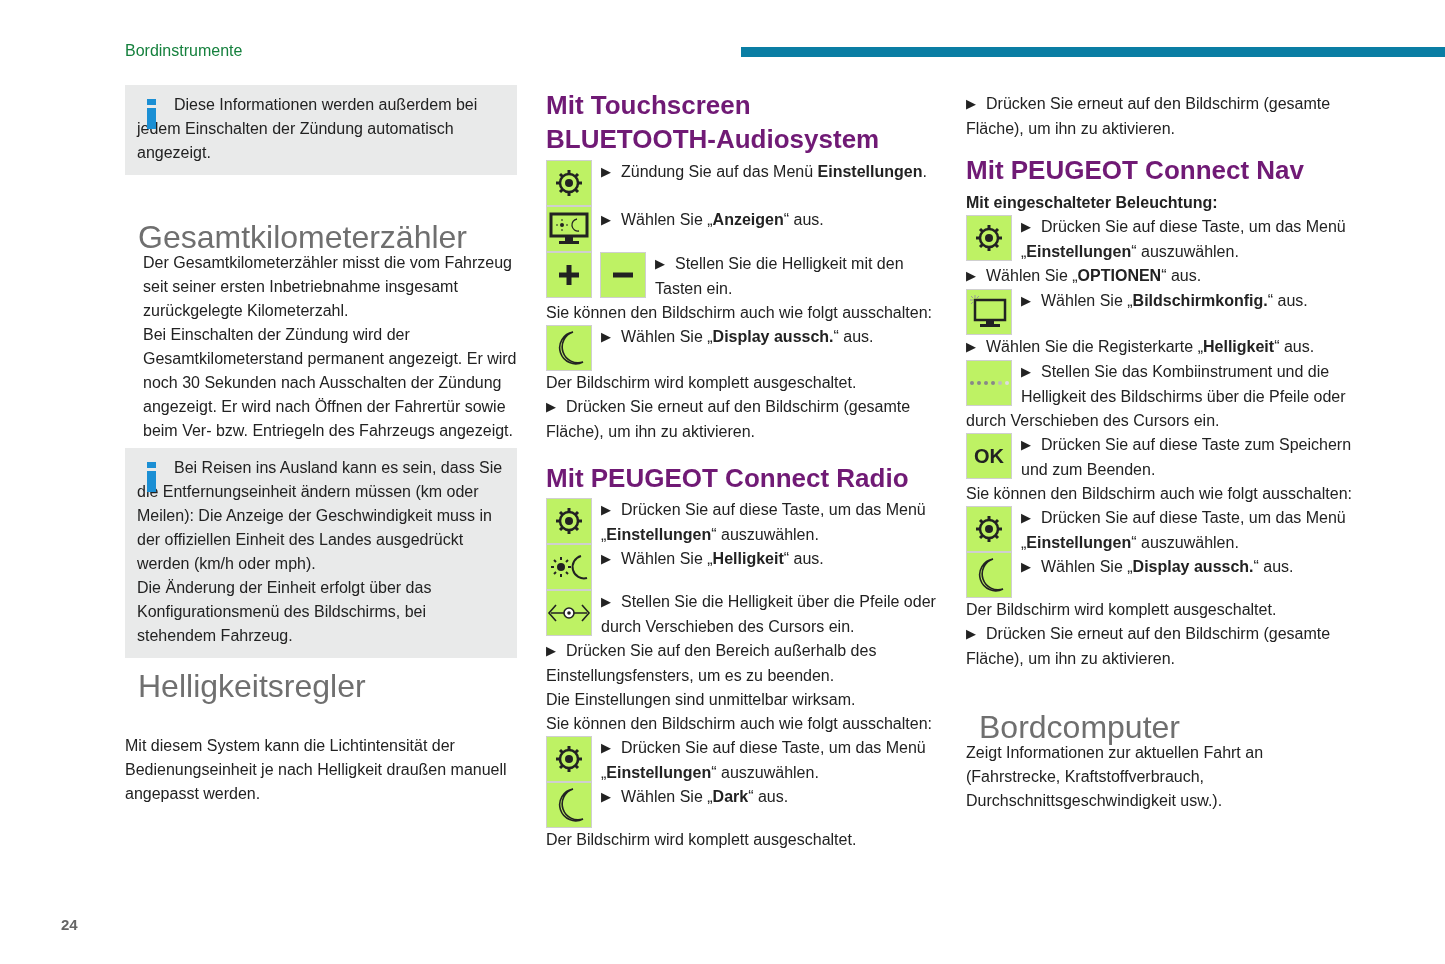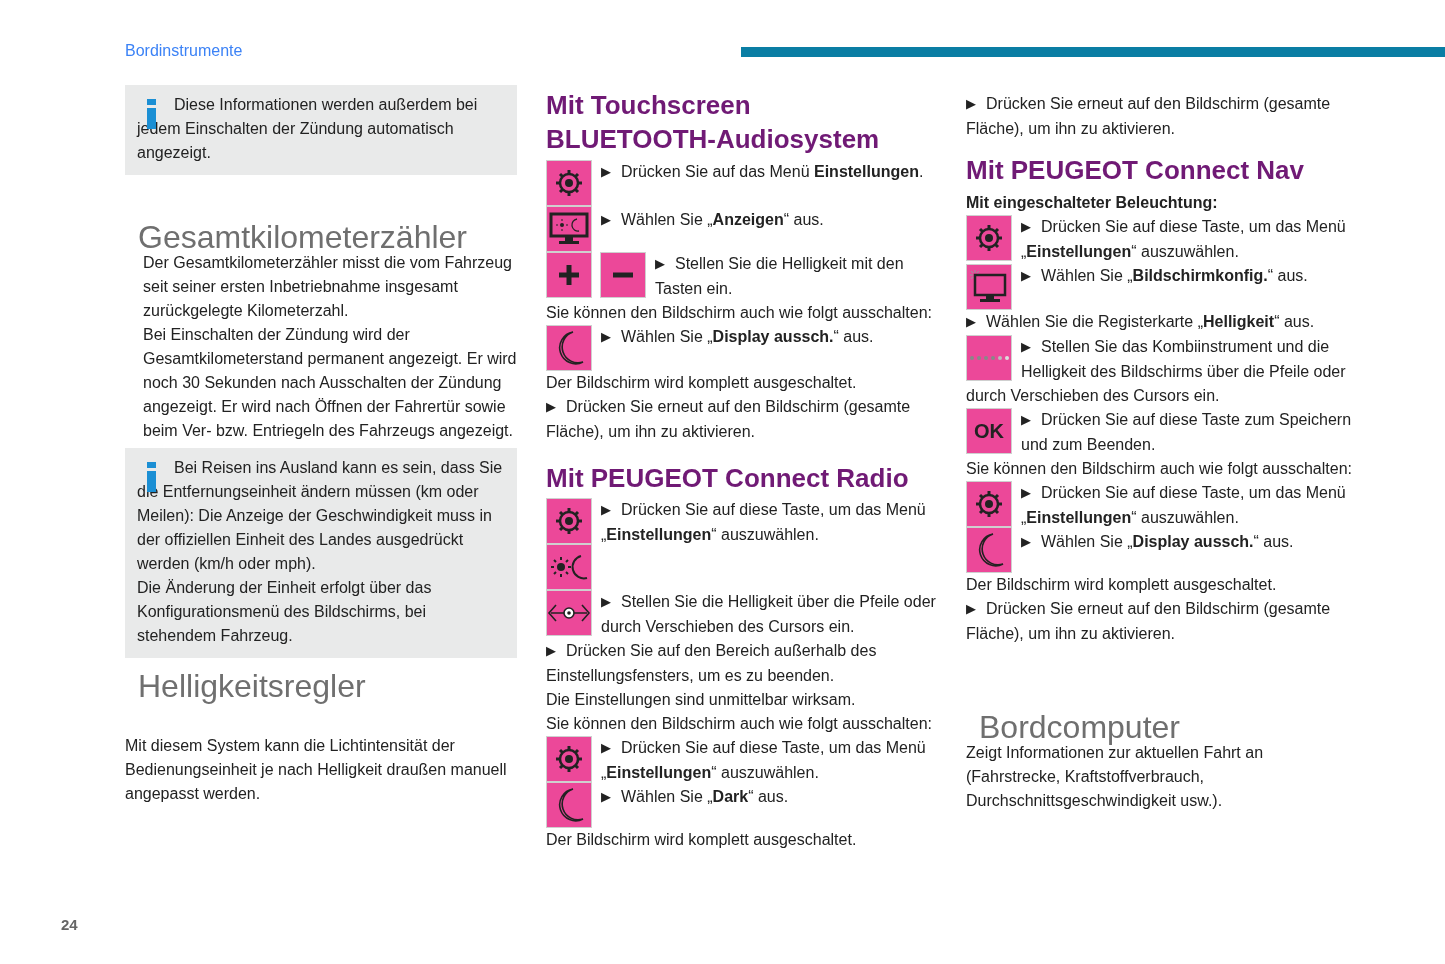--- a/index.html
+++ b/index.html
@@ -1,34 +1,34 @@
 <!DOCTYPE html>
 <html><head>
 <meta charset="utf-8">
 <style>
   html,body{margin:0;padding:0;background:#fff;}
   body{width:1445px;height:964px;position:relative;overflow:hidden;font-family:"Liberation Sans",sans-serif;color:#222;}
-  .header-label{position:absolute;left:125px;top:42px;font-size:16px;color:#3b82f6;}
+  .header-label{position:absolute;left:125px;top:42px;font-size:16px;color:#15803d;}
   .header-bar{position:absolute;left:741px;top:47px;width:704px;height:10px;background:#0a7ea4;}
   .page-num{position:absolute;left:61px;top:916px;font-size:15px;font-weight:bold;color:#666;}
   .col{position:absolute;top:0;font-size:16px;line-height:24px;}
   .col1{left:125px;width:392px;}
   .col2{left:546px;width:392px;}
   .col3{left:966px;width:392px;}
   .infobox{background:#e9eaea;padding:8px 12px 10px 12px;position:relative;}
   .info-i{position:absolute;left:22px;top:14px;width:9px;height:30px;}
   .info-i .dot{position:absolute;left:0;top:0;width:9px;height:6px;background:#1b8fd4;}
   .info-i .bar{position:absolute;left:0;top:9px;width:9px;height:21px;background:#1b8fd4;}
   .indent-first{text-indent:37px;}
   h2.light{font-weight:normal;color:#6f6f6f;font-size:32px;line-height:40px;margin:13px;}
   h3.section{font-weight:bold;font-size:26px;line-height:34px;margin:0;color:#701a75;}
   p{margin:0;}
   .sub{font-weight:bold;}
   .step{display:flex;align-items:flex-start;}
-  .iconbox{width:46px;height:46px;border:1px solid #cfcfcf;box-sizing:border-box;display:flex;align-items:center;justify-content:center;flex-shrink:0;background:#ec4899;}
+  .iconbox{width:46px;height:46px;border:1px solid #cfcfcf;box-sizing:border-box;display:flex;align-items:center;justify-content:center;flex-shrink:0;background:#bef264;}
   .iconbox svg{display:block;}
   .iconstack{display:flex;flex-direction:column;}
   .steptext{padding-left:9px;}
   .arrow{display:inline-block;font-size:13px;margin-right:10px;position:relative;top:-1px;}
   b{font-weight:bold;}
   .ok{font-weight:bold;font-size:20px;}
 </style>
 </head>
 <body>
 
@@ -101,21 +101,21 @@
                 <line x1="13" y1="8" x2="13" y2="10"></line>
                 <line x1="13" y1="18" x2="13" y2="20"></line>
                 <line x1="7" y1="14" x2="9" y2="14"></line>
                 <line x1="17" y1="14" x2="19" y2="14"></line>
               </g>
               <path d="M28 8 A6 6 0 1 0 30 20 A5 5 0 0 1 28 8Z" fill="none" stroke="#222" stroke-width="1.3"></path>
             </svg>
         </div>
       </div>
       <div class="steptext" style="margin-top:0;">
-        <p style="height:48px;"><span class="arrow">▶</span><span>Drücken Sie auf das Menü </span><b>Einstellungen</b><span>.</span></p>
+        <p style="height:48px;"><span class="arrow">▶</span><span>Zündung Sie auf das Menü </span><b>Einstellungen</b><span>.</span></p>
         <p><span class="arrow">▶</span><span>Wählen Sie „</span><b>Anzeigen</b><span>“ aus.</span></p>
       </div>
     </div>
     <div class="step">
       <div class="iconbox">
           <svg width="22" height="22" viewBox="0 0 22 22">
             <rect x="8.5" y="1" width="5" height="20" fill="#222"></rect>
             <rect x="1" y="8.5" width="20" height="5" fill="#222"></rect>
           </svg>
         </div>
@@ -176,20 +176,21 @@
                 <line x1="17" y1="20" x2="19" y2="22"></line>
                 <line x1="19" y1="8" x2="17" y2="10"></line>
                 <line x1="5" y1="22" x2="7" y2="20"></line>
               </g>
               <path d="M32 4 A11 11 0 1 0 38 26 A9 9 0 0 1 32 4Z" fill="none" stroke="#222" stroke-width="2"></path>
             </svg>
         </div>
       </div>
       <div class="steptext">
         <p><span class="arrow">▶</span><span>Drücken Sie auf diese Taste, um das Menü „</span><b>Einstellungen</b><span>“ auszuwählen.</span></p>
+        <p><span class="arrow">▶</span><span>Wählen Sie „</span><b>Helligkeit</b><span>“ aus.</span></p>
       </div>
     </div>
     <div class="step">
       <div class="iconbox">
           <svg width="44" height="22" viewBox="0 0 44 22">
             <polyline points="9,3 2,11 9,19" fill="none" stroke="#222" stroke-width="1.6"></polyline>
             <polyline points="35,3 42,11 35,19" fill="none" stroke="#222" stroke-width="1.6"></polyline>
             <line x1="4" y1="11" x2="40" y2="11" stroke="#222" stroke-width="1.6"></line>
             <circle cx="22" cy="11" r="5" fill="#fff" stroke="#222" stroke-width="1.6"></circle>
             <circle cx="22" cy="11" r="1.8" fill="#222"></circle>
@@ -258,20 +259,21 @@
               <line x1="21.5" y1="21.5" x2="24" y2="24"></line>
               <line x1="24" y1="6" x2="21.5" y2="8.5"></line>
               <line x1="6" y1="24" x2="8.5" y2="21.5"></line>
             </g>
           </svg>
       </div>
       <div class="steptext">
           <p><span class="arrow">▶</span><span>Drücken Sie auf diese Taste, um das Menü „</span><b>Einstellungen</b><span>“ auszuwählen.</span></p>
         </div>
     </div>
+    <p><span class="arrow">▶</span><span>Wählen Sie „</span><b>OPTIONEN</b><span>“ aus.</span></p>
     <div class="step">
       <div class="iconbox">
           <svg width="40" height="36" viewBox="0 0 40 36">
             <rect x="6" y="6" width="30" height="20" fill="none" stroke="#222" stroke-width="2.5"></rect>
             <rect x="17" y="26" width="8" height="4" fill="#222"></rect>
             <rect x="11" y="30" width="20" height="3" fill="#222"></rect>
             <g stroke="#999" stroke-width="1">
               <line x1="6" y1="1" x2="6" y2="4"></line>
               <line x1="1" y1="6" x2="4" y2="6"></line>
               <line x1="2" y1="2" x2="4" y2="4"></line>

